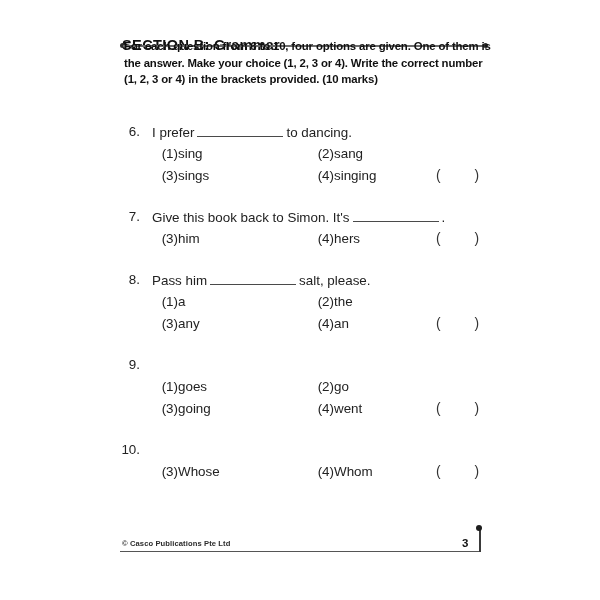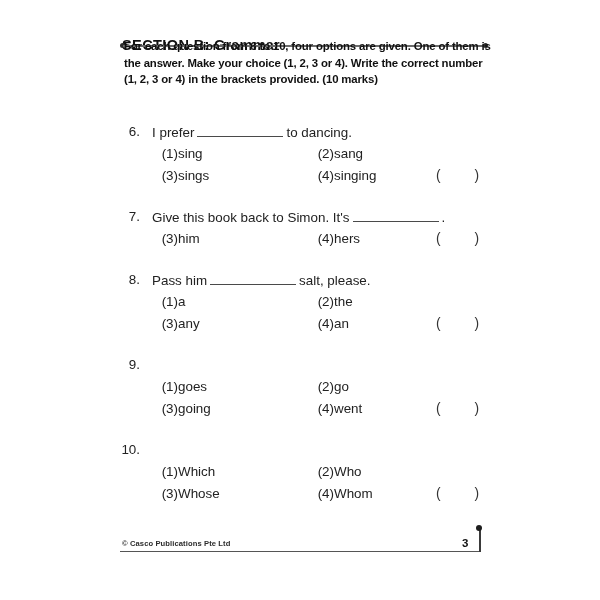--- a/index.html
+++ b/index.html
@@ -265,24 +265,20 @@
           <span class="opt opt-col1"><span class="opt-key">(3)</span><span>going</span></span>
           <span class="opt opt-col2"><span class="opt-key">(4)</span><span>went</span></span>
           <span class="brackets"><span>(</span><span class="gap"></span><span>)</span></span>
         </div>
       </div>
       <div class="question">
         <div class="q-stem">
           <span class="q-num">10.</span>
         </div>
         <div class="opt-row">
-          <span class="opt opt-col1"><span class="opt-key">(1)</span><span>Which</span></span>
-          <span class="opt opt-col2"><span class="opt-key">(2)</span><span>Who</span></span>
-        </div>
-        <div class="opt-row">
           <span class="opt opt-col1"><span class="opt-key">(3)</span><span>Whose</span></span>
           <span class="opt opt-col2"><span class="opt-key">(4)</span><span>Whom</span></span>
           <span class="brackets"><span>(</span><span class="gap"></span><span>)</span></span>
         </div>
       </div>
     </div>
 
   <div class="footer-wrap">
     <div class="footer-copy">© Casco Publications Pte Ltd</div>
     <div class="footer-rule"></div>

